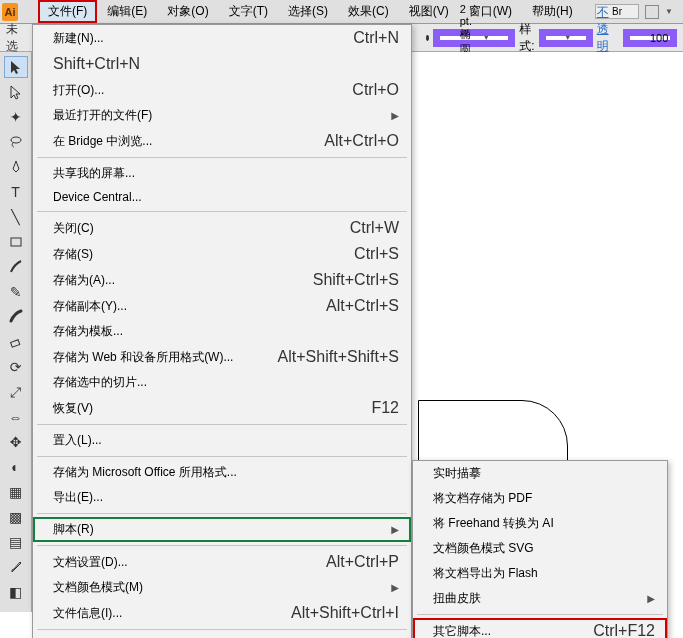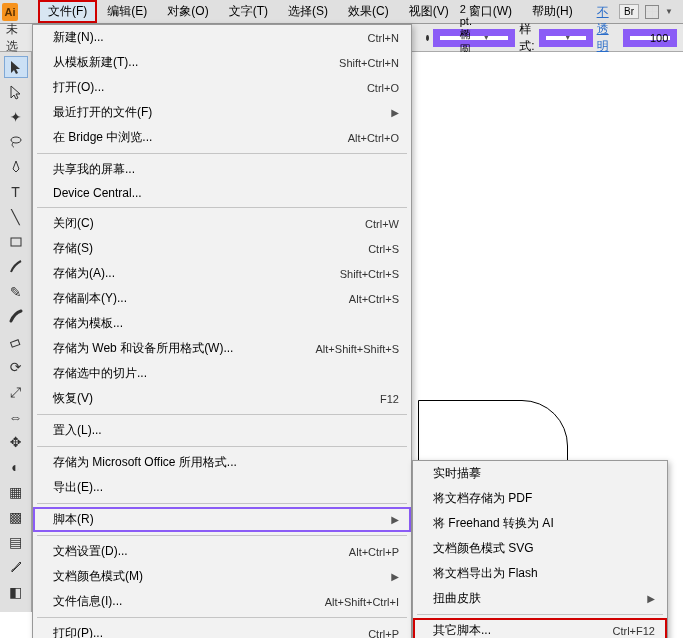--- a/index.html
+++ b/index.html
@@ -3,43 +3,43 @@
 <meta charset="utf-8">
 <style>
   * { box-sizing: border-box; margin: 0; padding: 0; }
   body { font-family: "Microsoft YaHei", Tahoma, sans-serif; font-size: 12px; background: #fff; width: 683px; height: 638px; overflow: hidden; position: relative; }
   
   .menubar { display: flex; background: #e0e0e0; border-bottom: 1px solid #999; height: 24px; align-items: center; padding: 0 2px; }
   .app-badge { width: 16px; height: 18px; background: #f7931e; color: #5a3000; font-weight: bold; text-align: center; line-height: 18px; border-radius: 2px; font-size: 11px; margin-right: 4px; }
   .menu-item { padding: 3px 10px; cursor: default; }
   .menu-item.active { border: 2px solid #d00000; padding: 1px 8px; background: #d8e6f2; margin-left: 16px; }
   .menubar-right { margin-left: auto; display: flex; gap: 6px; align-items: center; padding-right: 8px; }
-  .br-badge { border: 1px solid #aaa; padding: 1px 4px; font-size: 10px; background: #eee; }
+  .br-badge { border: 1px solid #aaa; padding: 1px 16px; font-size: 10px; background: #eee; }
   .grid-icon { width: 14px; height: 14px; border: 1px solid #888; background: linear-gradient(#ddd,#ddd) center/1px 100% no-repeat, linear-gradient(#ddd,#ddd) center/100% 1px no-repeat; }
   .dd-arrow { font-size: 8px; color: #555; }
 
   .options-bar { display: flex; background: #e8e8e8; border-bottom: 1px solid #aaa; height: 28px; align-items: center; padding: 0 6px; gap: 6px; position: relative; }
   .options-bar .left-label { color: #333; }
   .options-cover { position: absolute; left: 32px; top: 0; bottom: 0; width: 380px; background: #f2f2f2; }
   .stroke-area { margin-left: 396px; display: flex; align-items: center; gap: 4px; }
   .fld { border: 7px solid #8b5cf6; padding: 1px 20px; background: #fff; font-size: 11px; height: 18px; display: inline-flex; align-items: center; }
   .opacity-link { color: #2a6dc9; text-decoration: underline; }
   
   .toolbar { position: absolute; left: 0; top: 52px; width: 32px; background: #e0e0e0; border-right: 1px solid #aaa; display: flex; flex-direction: column; align-items: center; padding-top: 4px; gap: 3px; height: 560px; }
   .tool { width: 24px; height: 22px; border: 1px solid transparent; display: flex; align-items: center; justify-content: center; font-size: 14px; color: #333; background: #e0e0e0; }
   .tool.sel { background: #cbe0f5; border: 1px solid #7fa8d6; }
   .tool svg { width: 16px; height: 16px; }
 
   .dropdown { position: absolute; left: 32px; top: 24px; width: 380px; background: #f2f2f2; border: 1px solid #999; box-shadow: 2px 2px 6px rgba(0,0,0,.25); }
   .dd-row { display: flex; align-items: center; padding: 4px 12px 4px 20px; min-height: 22px; }
   .dd-label { flex: 1; }
-  .dd-shortcut { color: #333; font-size: 11px; }
+  .dd-shortcut { color: #333; font-size: 16px; }
   .dd-sub { font-size: 10px; color: #555; }
   .dd-sep { height: 1px; background: #c5c5c5; margin: 3px 4px; }
-  .dd-row.hl { border: 2px solid #8b5cf6; padding: 2px 10px 2px 18px; }
+  .dd-row.hl { border: 2px solid #15803d; padding: 2px 10px 2px 18px; }
 
   .submenu { position: absolute; left: 412px; top: 460px; width: 256px; background: #f2f2f2; border: 1px solid #999; box-shadow: 2px 2px 6px rgba(0,0,0,.25); }
   .submenu .dd-row.hl-bottom { border: 2px solid #d00000; padding: 2px 10px 2px 18px; }
 
   .canvas-area { position: absolute; left: 32px; top: 52px; right: 0; bottom: 0; background: #fff; }
   .shape { position: absolute; left: 386px; top: 348px; width: 150px; height: 104px; border: 1px solid #000; border-top-right-radius: 46px; }
 </style>
 </head>
 <body>
 
@@ -146,21 +146,20 @@
     </div>
   <div class="tool">◧</div>
 </div>
 
 <div class="dropdown" id="file-menu">
     <div class="dd-row">
       <span class="dd-label">新建(N)...</span>
       <span class="dd-shortcut">Ctrl+N</span>
     </div>
     <div class="dd-row">
-      <span class="dd-label">从模板新建(T)...</span>
       <span class="dd-shortcut">Shift+Ctrl+N</span>
     </div>
     <div class="dd-row">
       <span class="dd-label">打开(O)...</span>
       <span class="dd-shortcut">Ctrl+O</span>
     </div>
     <div class="dd-row">
       <span class="dd-label">最近打开的文件(F)</span>
       <span class="dd-sub">▶</span>
     </div>

